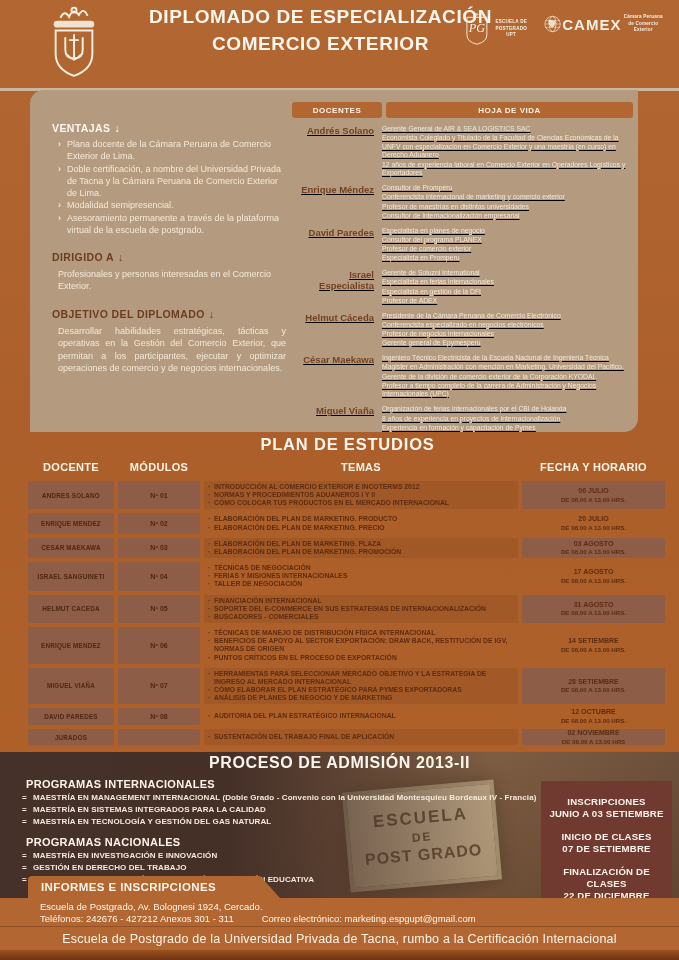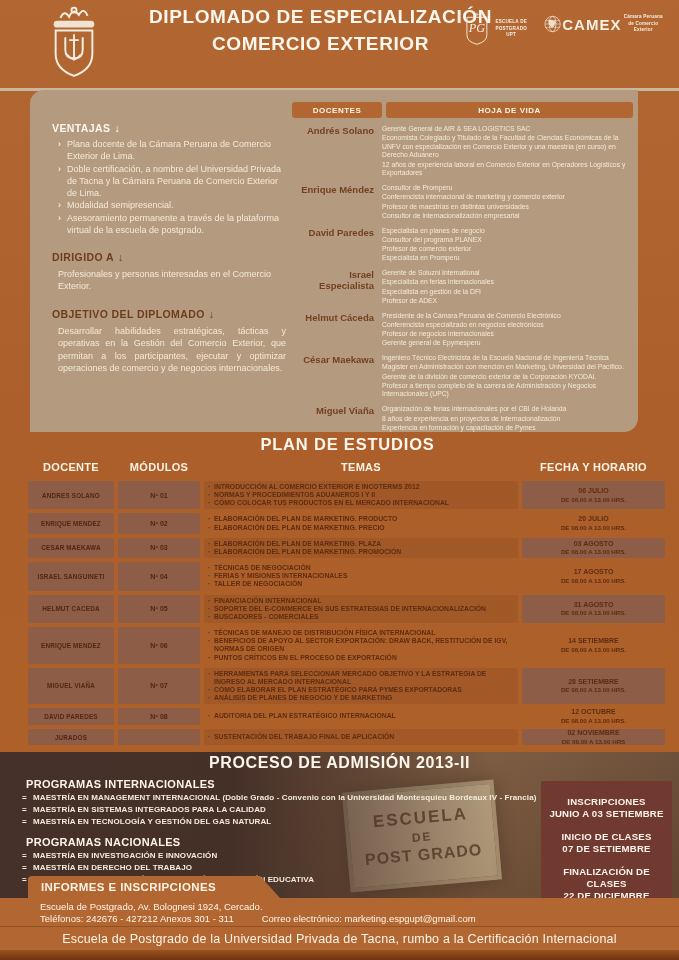--- a/index.html
+++ b/index.html
@@ -28,21 +28,21 @@
   .arr{font-weight:bold;margin-left:4px;}
   .vent-list{list-style:none;margin:2px 0 0 0;padding:0 0 0 6px;color:#f3e9d8;font-size:9px;line-height:1.32;}
   .vent-list li{padding-left:9px;position:relative;margin-bottom:1px;}
   .vent-list li::before{content:"›";position:absolute;left:0;top:0;font-weight:bold;color:#f3e9d8;}
   .plain-p{color:#f3e9d8;font-size:9px;line-height:1.35;margin:2px 0 0 6px;}
   .just{text-align:justify;}
   .bars{display:flex;gap:4px;margin:6px 0 7px 0;}
   .bar{height:16px;background:#b26732;border-radius:3px;display:flex;align-items:center;justify-content:center;color:#fdf3e4;font-size:8px;font-weight:bold;letter-spacing:.5px;}
   .bar1{width:90px;}
   .bar2{flex:1;}
-  .docent{display:flex;margin-bottom:6px;}
+  .docent{display:flex;margin-bottom:6px;text-decoration:underline;}
   .dname{width:90px;text-align:right;padding-right:8px;font-weight:bold;font-size:9.5px;color:#74401f;line-height:1.1;padding-top:1px;}
   .dlines{flex:1;font-size:6.8px;line-height:1.27;color:#f3ead9;}
   .dlines div{margin-bottom:.5px;}
   
   .plan{position:absolute;top:432px;left:8px;width:679px;height:320px;}
   .plan-title{text-align:center;color:#fdf6ec;font-size:16.5px;font-weight:bold;letter-spacing:.8px;margin-top:3px;}
   .pgrid{display:grid;grid-template-columns:86px 82px 314px 143px;column-gap:4px;padding:0 18px 0 20px;}
   .phead{margin-top:7px;color:#fdf3e4;font-weight:bold;font-size:11px;letter-spacing:.3px;}
   .phead div{text-align:center;}
   .prows{display:flex;flex-direction:column;gap:4px;margin-top:8px;}
@@ -363,21 +363,21 @@
     <div class="adm-left">
       <div class="prog-h">PROGRAMAS INTERNACIONALES</div>
       <ul class="prog-list">
         <li>MAESTRÍA EN MANAGEMENT INTERNACIONAL (Doble Grado - Convenio con la Universidad Montesquieu Bordeaux IV - Francia)</li>
         <li>MAESTRÍA EN SISTEMAS INTEGRADOS PARA LA CALIDAD</li>
         <li>MAESTRÍA EN TECNOLOGÍA Y GESTIÓN DEL GAS NATURAL</li>
       </ul>
       <div class="prog-h">PROGRAMAS NACIONALES</div>
       <ul class="prog-list">
         <li>MAESTRÍA EN INVESTIGACIÓN E INNOVACIÓN</li>
-        <li>MAESTRÍA EN DERECHO DEL TRABAJO</li>
+        <li>GESTIÓN EN DERECHO DEL TRABAJO</li>
         <li>DOCTORADO EN EDUCACIÓN CON MENCIÓN EN GESTIÓN EDUCATIVA</li>
       </ul>
     </div>
     <div class="fechas-panel">
       <div class="fgroup">
         <div>INSCRIPCIONES</div>
         <div>JUNIO A 03 SETIEMBRE</div>
       </div>
       <div class="fgroup">
         <div>INICIO DE CLASES</div>

